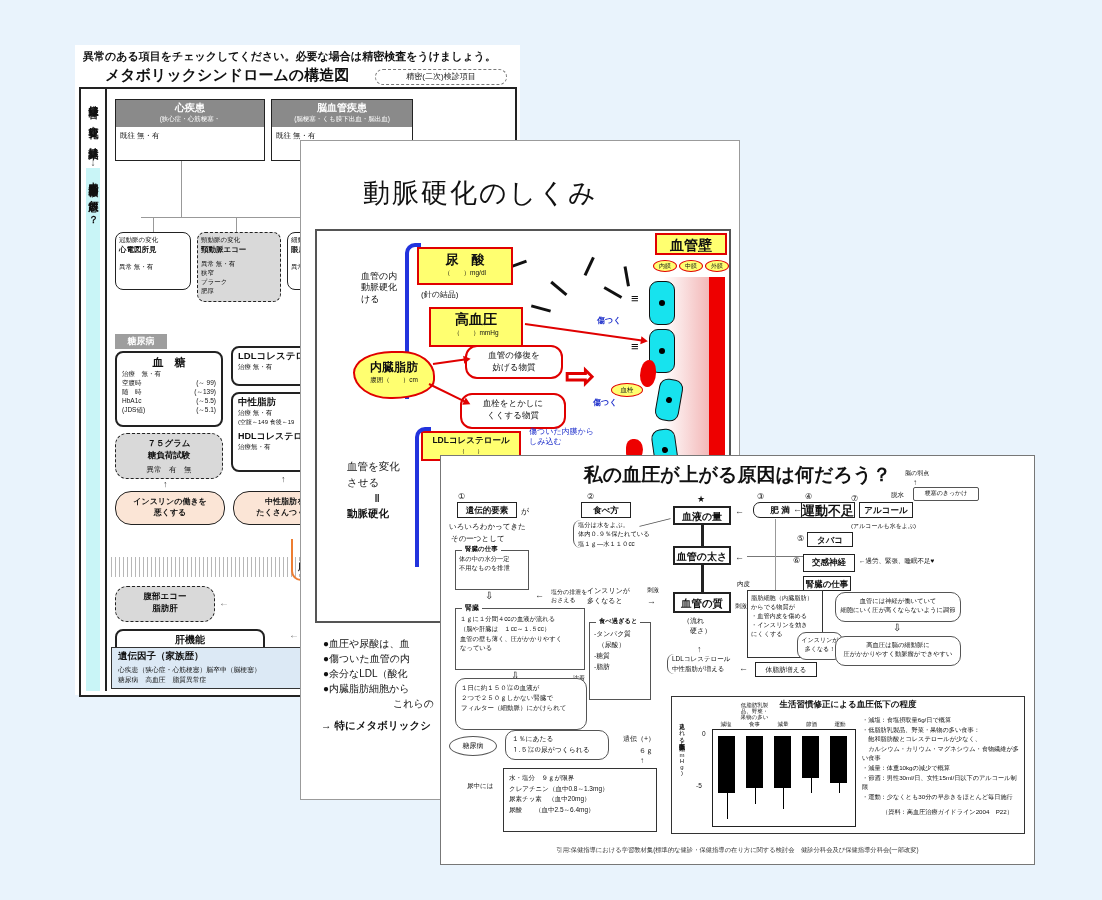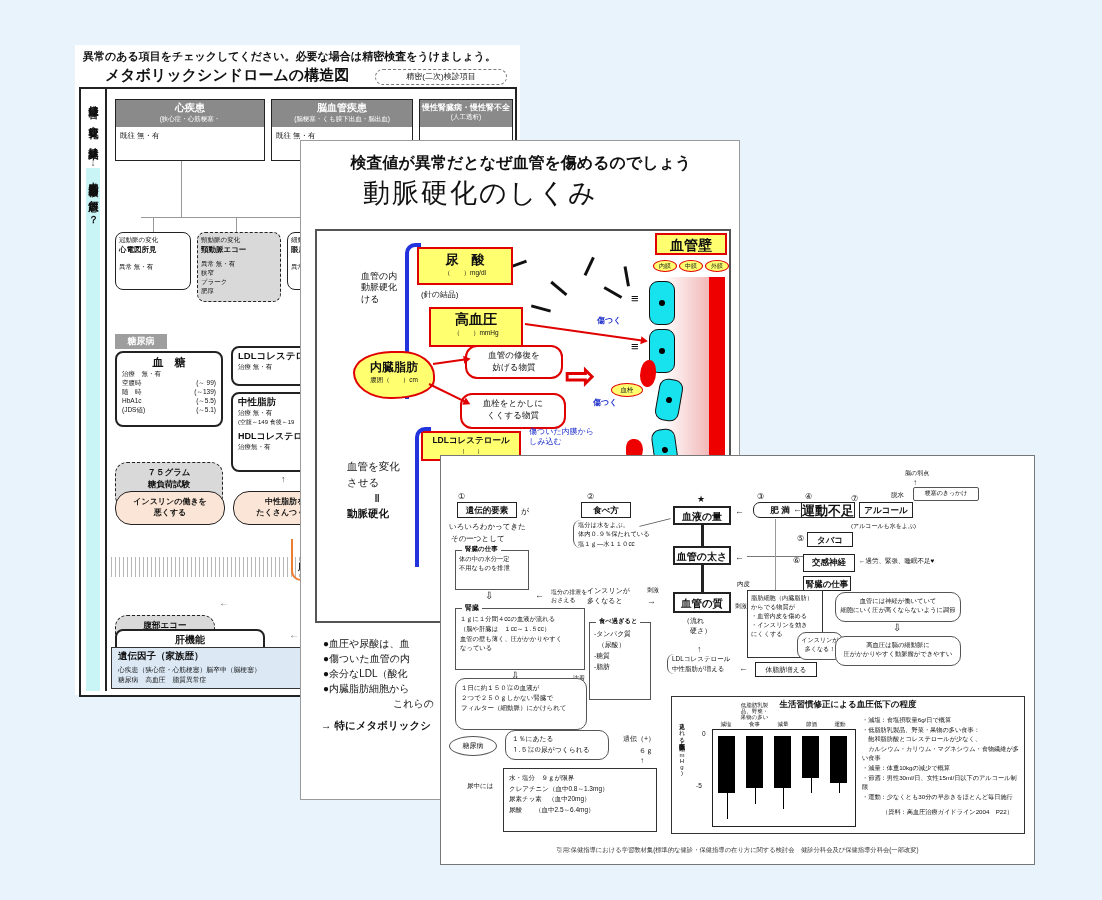--- a/index.html
+++ b/index.html
@@ -4,21 +4,21 @@
 <style>
   html,body{margin:0;padding:0;width:1102px;height:900px;overflow:hidden;
     font-family:"Liberation Sans",sans-serif;color:#111;}
   body{background:#e9f3fc;position:relative;}
   .a{position:absolute;}
   .page{position:absolute;background:#fff;}
   .b{font-weight:bold;}
   .ctr{text-align:center;}
   .bx{border:1.5px solid #222;background:#fff;box-sizing:border-box;}
   .rd8{border-radius:8px;}
-  .rd12{border-radius:12px;margin-top:29px;}
+  .rd12{border-radius:12px;}
   .gray{background:#d9d9d9;}
   .dash{border-style:dashed;}
   .peach{background:#fbe5d6;}
   .yel{background:#ffff70;border:2px solid #e00000;box-sizing:border-box;}
   .ghead{background:#8a8a8a;color:#fff;text-align:center;}
   .vtext{writing-mode:vertical-rl;text-orientation:upright;letter-spacing:1px;}
   .line{position:absolute;background:#999;}
   .rline{position:absolute;height:2px;background:#e00000;transform-origin:left center;}
   .rline:after{content:"";position:absolute;right:-6px;top:-3px;border-left:7px solid #e00000;
     border-top:4px solid transparent;border-bottom:4px solid transparent;}
@@ -64,26 +64,20 @@
         </div>
       <div style="font-size:7.5px;padding:4px;">既往 無・有</div>
     </div>
     <div class="a bx" style="left:190px;top:10px;width:142px;height:62px;">
       <div class="ghead" style="height:27px;">
           <div class="b" style="font-size:10px;padding-top:1px;">脳血管疾患</div>
           <div style="font-size:6.5px;">(脳梗塞・くも膜下出血・脳出血)</div>
         </div>
       <div style="font-size:7.5px;padding:4px;">既往 無・有</div>
     </div>
-    <div class="a bx" style="left:338px;top:10px;width:94px;height:62px;">
-      <div class="ghead" style="height:27px;">
-          <div class="b" style="font-size:8px;padding-top:2px;">慢性腎臓病・慢性腎不全</div>
-          <div style="font-size:6.5px;">(人工透析)</div>
-        </div>
-    </div>
 
     <div class="line" style="left:60px;top:128px;width:230px;height:1px;"></div>
     <div class="line" style="left:100px;top:72px;width:1px;height:56px;"></div>
     <div class="line" style="left:250px;top:72px;width:1px;height:56px;"></div>
     <div class="line" style="left:72px;top:128px;width:1px;height:15px;"></div>
     <div class="line" style="left:155px;top:128px;width:1px;height:15px;"></div>
     <div class="line" style="left:245px;top:128px;width:1px;height:15px;"></div>
 
     <div class="a bx rd8 gray dash" style="left:116px;top:143px;width:84px;height:70px;padding:3px;font-size:6.5px;">
       <div>頸動脈の変化</div>
@@ -204,21 +198,20 @@
     <div class="a bx" style="left:30px;top:558px;width:0;height:0;border:none;"></div>
     <div class="a" style="left:30px;top:558px;width:282px;height:42px;border:1.5px solid #333;background:#dce9f5;box-sizing:border-box;padding:2px 6px;">
       <div class="b" style="font-size:9.5px;">遺伝因子（家族歴）</div>
       <div style="font-size:6.8px;margin-top:2px;">心疾患（狭心症・心筋梗塞）脳卒中（脳梗塞）</div>
       <div style="font-size:6.8px;">糖尿病　高血圧　脂質異常症</div>
     </div>
   </div>
 </div>
 
 <div class="page" style="left:300px;top:140px;width:440px;height:660px;z-index:2;border:1px solid #9b9b9b;box-sizing:border-box;">
-  <div class="a b ctr" style="left:10px;top:12px;width:420px;font-size:16px;">検査値が異常だとなぜ血管を傷めるのでしょう</div>
   <div class="a" style="left:62px;top:34px;font-size:27px;font-weight:500;letter-spacing:2px;">動脈硬化のしくみ</div>
 
   <div class="a" style="left:14px;top:88px;width:412px;height:390px;border:2px solid #555;">
 
     <div class="a yel ctr b" style="left:338px;top:2px;width:72px;height:22px;font-size:14px;line-height:20px;">血管壁</div>
     <div class="a yel ctr" style="left:336px;top:29px;width:24px;height:12px;border-radius:50%;font-size:6px;line-height:11px;border-width:1.5px;">内膜</div>
     <div class="a yel ctr" style="left:362px;top:29px;width:24px;height:12px;border-radius:50%;font-size:6px;line-height:11px;border-width:1.5px;">中膜</div>
     <div class="a yel ctr" style="left:388px;top:29px;width:24px;height:12px;border-radius:50%;font-size:6px;line-height:11px;border-width:1.5px;">外膜</div>
     <div class="a" style="left:346px;top:46px;width:46px;height:340px;background:linear-gradient(to right,rgba(255,255,255,0),#f3b8b8);"></div>
     <div class="a" style="left:392px;top:46px;width:16px;height:340px;background:#ee0000;"></div>
@@ -314,20 +307,21 @@
 
   <div class="a" style="left:22px;top:496px;font-size:10px;">●血圧や尿酸は、血</div>
   <div class="a" style="left:22px;top:511px;font-size:10px;">●傷ついた血管の内</div>
   <div class="a" style="left:22px;top:526px;font-size:10px;">●余分なLDL（酸化</div>
   <div class="a" style="left:22px;top:541px;font-size:10px;">●内臓脂肪細胞から</div>
   <div class="a" style="left:92px;top:556px;font-size:10px;">これらの</div>
   <div class="a b" style="left:20px;top:578px;font-size:10.5px;">→ 特にメタボリックシ</div>
 </div>
 
 <div class="page" style="left:440px;top:455px;width:595px;height:410px;z-index:3;border:1.5px solid #777;box-sizing:border-box;">
+  <div class="a b ctr" style="left:0;top:6px;width:100%;font-size:19px;">私の血圧が上がる原因は何だろう？</div>
 
   <div class="a" style="left:17px;top:36px;font-size:8px;">①</div>
   <div class="a bx ctr b" style="left:16px;top:46px;width:60px;height:16px;font-size:8.5px;line-height:15px;">遺伝的要素</div>
   <div class="a" style="left:80px;top:50px;font-size:8px;">が</div>
   <div class="a" style="left:8px;top:66px;font-size:7.5px;">いろいろわかってきた</div>
   <div class="a" style="left:10px;top:78px;font-size:7.5px;">その一つとして</div>
 
   <div class="fset" style="left:14px;top:94px;width:74px;height:40px;padding:4px 3px 0;">
     <span class="leg" style="font-size:6.5px;">腎臓の仕事</span>
     <div style="font-size:6.3px;">体の中の水分一定</div>

